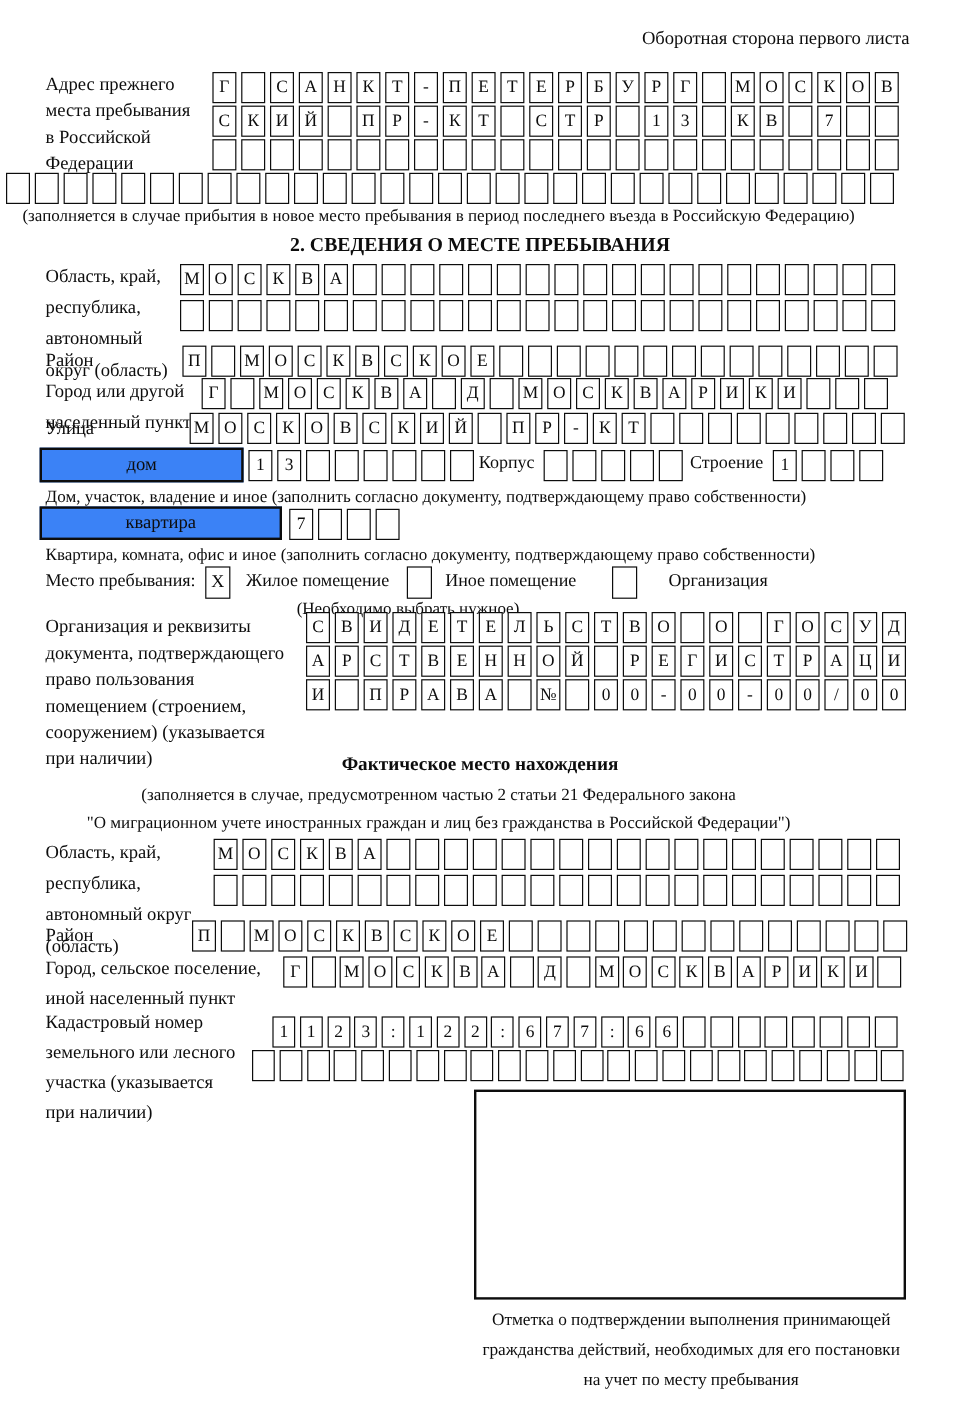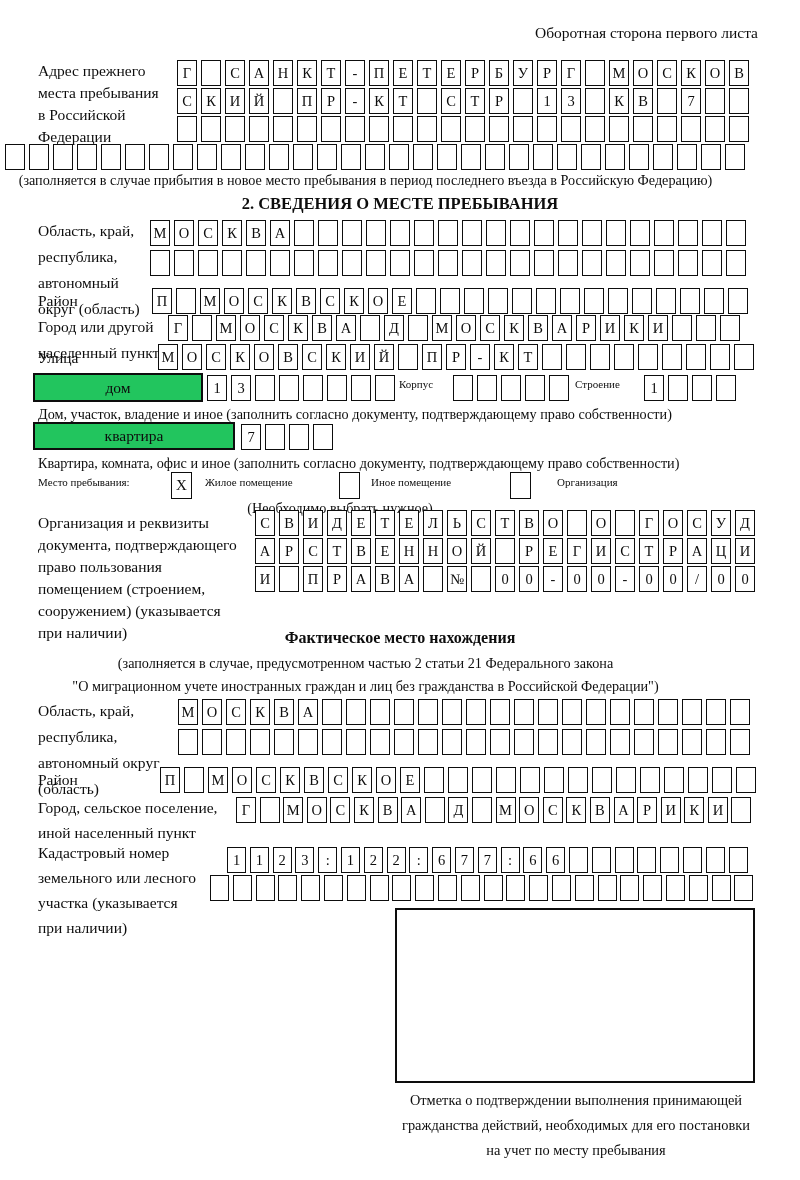--- a/index.html
+++ b/index.html
@@ -8,22 +8,22 @@
   .title{position:absolute;top:24px;right:42px;font-size:15.5px;}
   .lbl{position:absolute;font-size:15.5px;}
   .lh22{line-height:22px;} .lh25{line-height:25px;} .lh26{line-height:26px;}
   .row{position:absolute;display:flex;gap:4px;}
   .row.tight{gap:3.8px;} .row.g36{gap:3.6px;}
   .cell{width:20px;height:26px;border:1.6px solid #0d0d0d;box-sizing:border-box;
         display:flex;align-items:center;justify-content:center;
         font-size:14.5px;background:#fff;flex:0 0 auto;}
   .tight .cell{width:19px;}
   .namebox{position:absolute;border:2px solid #0d0d0d;box-sizing:border-box;
-        display:flex;align-items:center;justify-content:center;font-size:15.5px;background:#22c55e;}
-  .inlab{position:absolute;font-size:11px;}
+        display:flex;align-items:center;justify-content:center;font-size:15.5px;background:#3b82f6;}
+  .inlab{position:absolute;font-size:15px;}
   .cap{position:absolute;font-size:14.2px;}
   .center{left:0;width:731px;text-align:center;}
   .h2{position:absolute;left:0;width:800px;text-align:center;font-weight:bold;font-size:16.5px;}
   .chk{position:absolute;width:21px;height:27px;border:1.8px solid #0d0d0d;box-sizing:border-box;
         display:flex;align-items:center;justify-content:center;font-size:15px;background:#fff;}
   .stampbox{position:absolute;border:2px solid #0d0d0d;box-sizing:border-box;background:#fff;}
   .stampcap{position:absolute;font-size:14.4px;text-align:center;line-height:25px;}
 </style>
 </head>
 <body>

